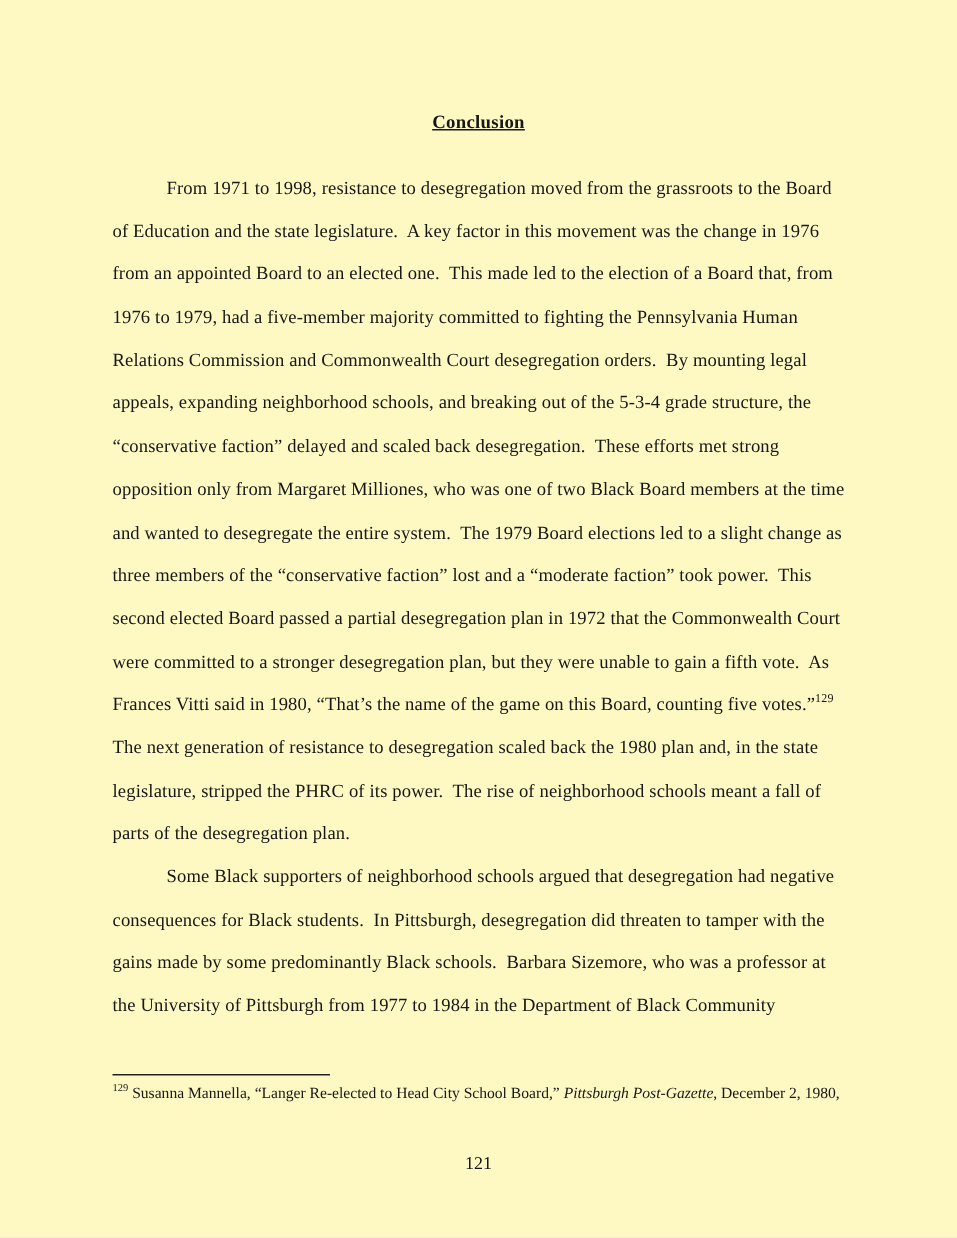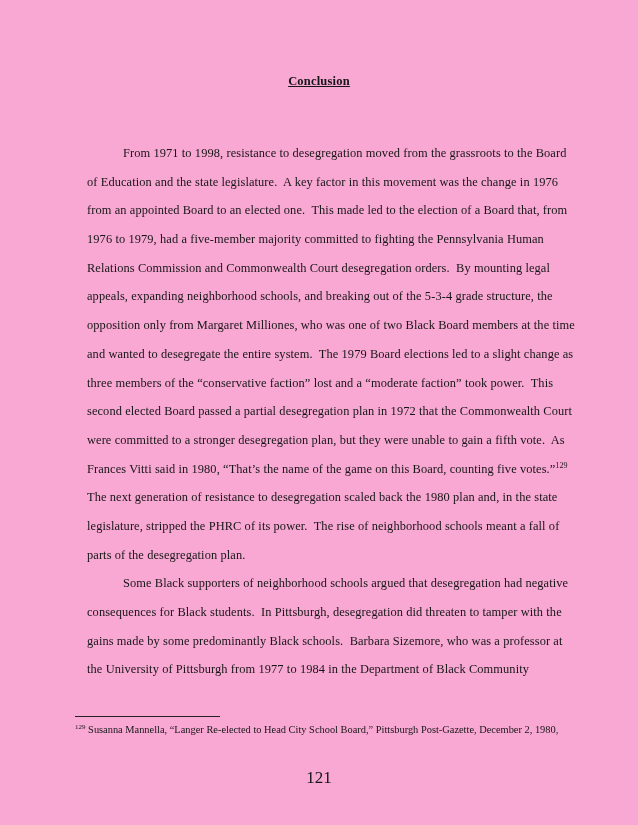--- a/index.html
+++ b/index.html
@@ -2,43 +2,42 @@
 <html><head>
 <meta charset="utf-8">
 <style>
   * { margin: 0; padding: 0; box-sizing: border-box; }
   html, body { background: #e8e8e8; }
   .page {
     position: relative;
     width: 638px;
     height: 825px;
     margin: 0 auto;
-    background: #f9a8d4;
+    background: #fef9c3;
     color: #161616;
     font-family: "Liberation Serif", "DejaVu Serif", serif;
     overflow: hidden;
   }
   .title {
     position: absolute;
     top: 74px;
     left: 0;
     width: 638px;
     text-align: center;
     font-size: 12.5px;
     font-weight: bold;
     text-decoration: underline;
     letter-spacing: 0.2px;
   }
   .body-text {
     position: absolute;
     top: 118px;
-    left: 87px;
+    left: 75px;
     width: 495px;
     font-size: 12.4px;
-    margin-top: 28px;
   }
   .line {
     height: 28.7px;
     white-space: pre;
     letter-spacing: 0.1px;
   }
   .line.indent { padding-left: 36px; }
   .fn-ref {
     font-size: 8px;
     vertical-align: super;
@@ -59,44 +58,45 @@
   }
   .fn-line {
     white-space: pre;
     line-height: 14.5px;
   }
   .fn-sup {
     font-size: 7px;
     vertical-align: super;
     line-height: 0;
   }
-  .fn-italic { }
+  .fn-italic { font-style: italic; }
   .page-number {
     position: absolute;
     top: 768px;
     left: 0;
     width: 638px;
     text-align: center;
-    font-size: 17px;
+    font-size: 12px;
   }
 </style>
 </head>
 <body>
 
 <div class="page">
 
   <div class="title">Conclusion</div>
 
   <div class="body-text">
       <div class="line indent"><span>From 1971 to 1998, resistance to desegregation moved from the grassroots to the Board</span></div>
       <div class="line"><span>of Education and the state legislature.  A key factor in this movement was the change in 1976</span></div>
       <div class="line"><span>from an appointed Board to an elected one.  This made led to the election of a Board that, from</span></div>
       <div class="line"><span>1976 to 1979, had a five-member majority committed to fighting the Pennsylvania Human</span></div>
       <div class="line"><span>Relations Commission and Commonwealth Court desegregation orders.  By mounting legal</span></div>
       <div class="line"><span>appeals, expanding neighborhood schools, and breaking out of the 5-3-4 grade structure, the</span></div>
+      <div class="line"><span>“conservative faction” delayed and scaled back desegregation.  These efforts met strong</span></div>
       <div class="line"><span>opposition only from Margaret Milliones, who was one of two Black Board members at the time</span></div>
       <div class="line"><span>and wanted to desegregate the entire system.  The 1979 Board elections led to a slight change as</span></div>
       <div class="line"><span>three members of the “conservative faction” lost and a “moderate faction” took power.  This</span></div>
       <div class="line"><span>second elected Board passed a partial desegregation plan in 1972 that the Commonwealth Court</span></div>
       <div class="line"><span>were committed to a stronger desegregation plan, but they were unable to gain a fifth vote.  As</span></div>
       <div class="line"><span>Frances Vitti said in 1980, “That’s the name of the game on this Board, counting five votes.”</span><sup class="fn-ref">129</sup></div>
       <div class="line"><span>The next generation of resistance to desegregation scaled back the 1980 plan and, in the state</span></div>
       <div class="line"><span>legislature, stripped the PHRC of its power.  The rise of neighborhood schools meant a fall of</span></div>
       <div class="line"><span>parts of the desegregation plan.</span></div>
       <div class="line indent"><span>Some Black supporters of neighborhood schools argued that desegregation had negative</span></div>

